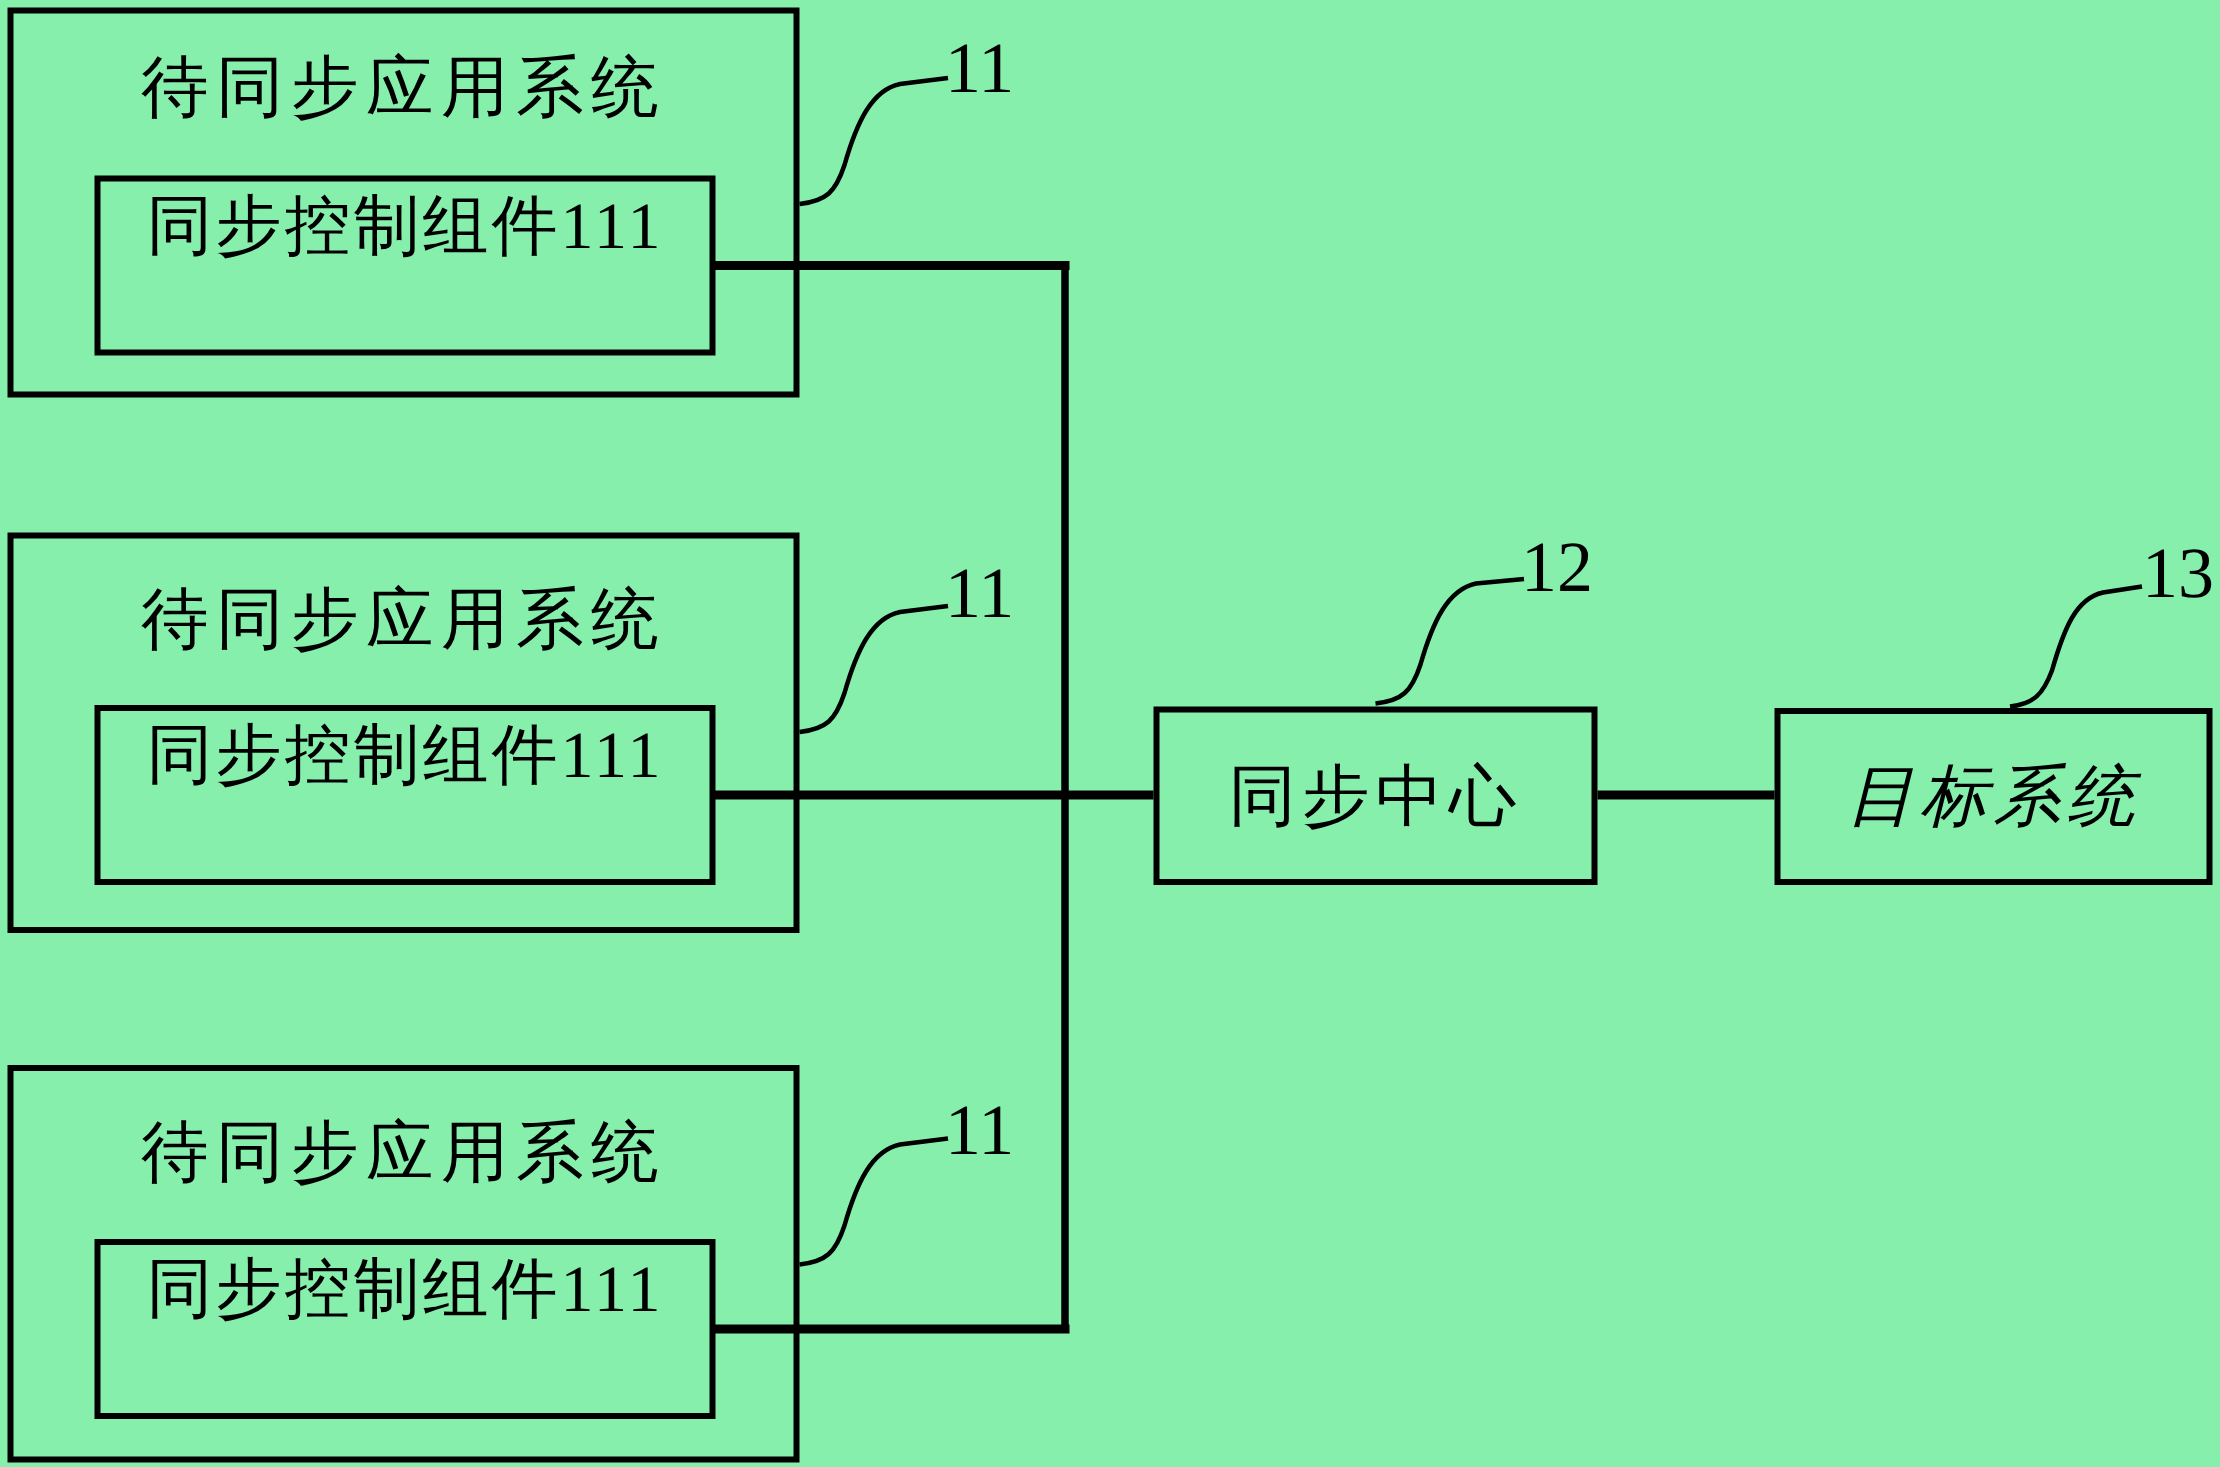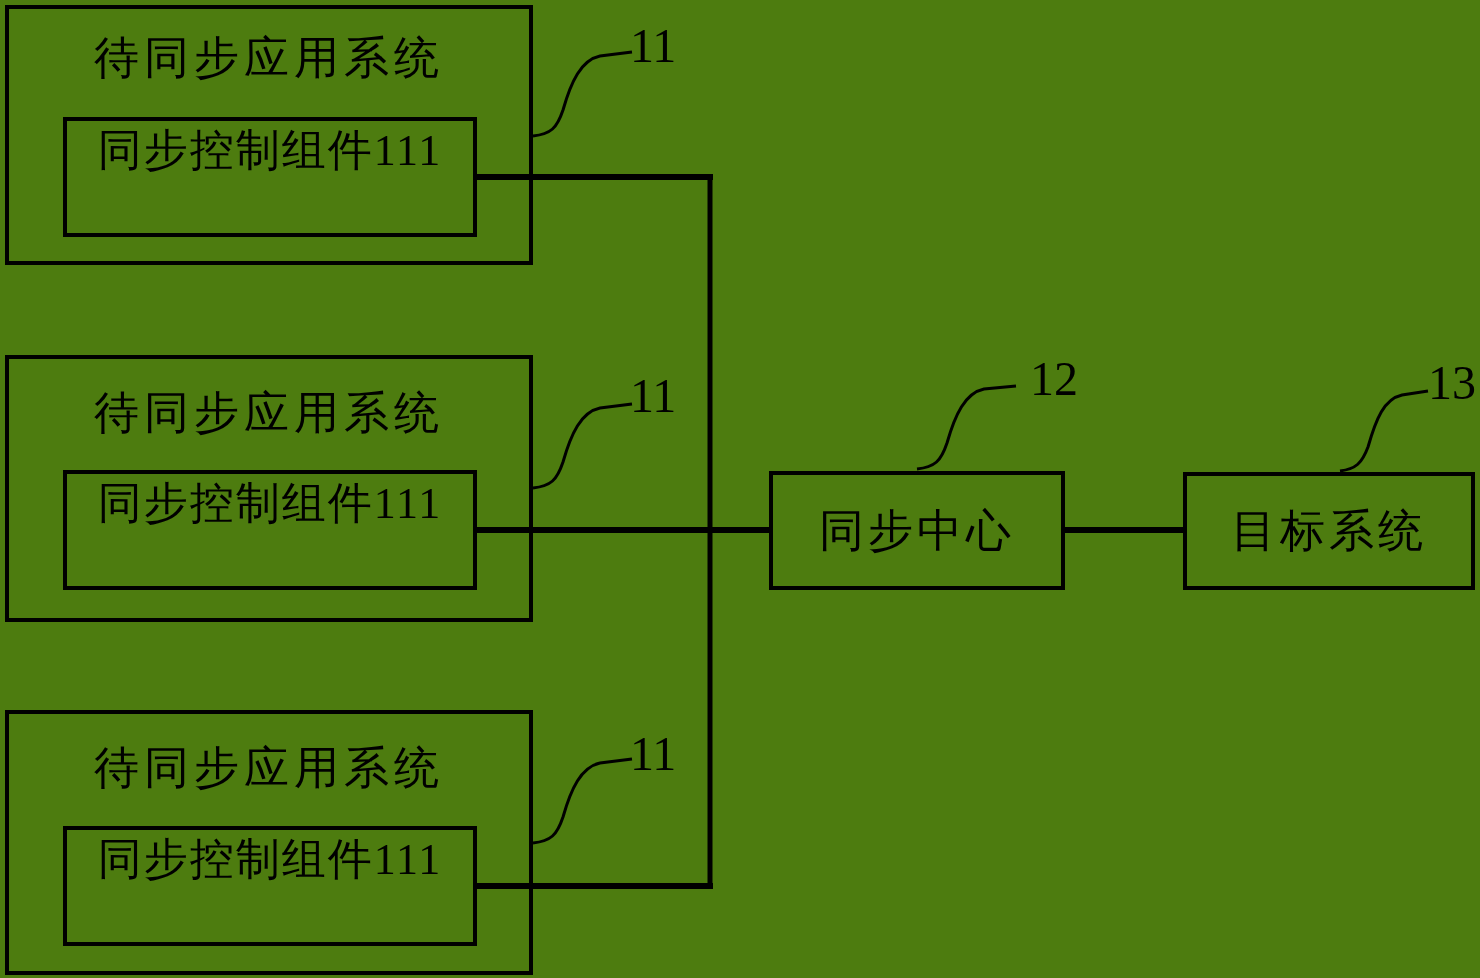--- a/index.html
+++ b/index.html
@@ -1,20 +1,20 @@
 <!DOCTYPE html>
 <html><head>
 <meta charset="utf-8">
 <style>
   html, body { margin: 0; padding: 0; background: #ffffff; }
   .canvas {
     position: relative;
     width: 1480px;
     height: 978px;
-    background: #4d7c0f;
+    background: #86efac;
     overflow: hidden;
     font-family: "Liberation Serif", "DejaVu Serif", serif;
     color: #000000;
   }
   .box {
     position: absolute;
     border: 4px solid #000000;
     box-sizing: border-box;
     background: transparent;
   }
@@ -103,20 +103,20 @@
     <div class="outer-title" style="top:30px;">待同步应用系统</div>
   </div>
   <div class="box inner-box" style="left:63px; top:826px; width:414px; height:120px;">
     <span class="inner-label">同步控制组件111</span>
   </div>
   <div class="ref-num" style="left:630px; top:730px;">11</div>
 
   <div class="box center-box" style="left:769px; top:471px; width:296px; height:119px;">
     <span class="center-label">同步中心</span>
   </div>
-  <div class="ref-num" style="left:1014px; top:355px;margin-left:16px;">12</div>
+  <div class="ref-num" style="left:1014px; top:355px;">12</div>
 
-  <div class="box center-box" style="left:1183px; top:472px; width:292px; height:118px;">
+  <div class="box center-box" style="left:1183px; top:472px; width:292px; height:118px;font-style:italic;">
     <span class="center-label">目标系统</span>
   </div>
   <div class="ref-num" style="left:1428px; top:359px;">13</div>
 
 </div>
 
 </body></html>

